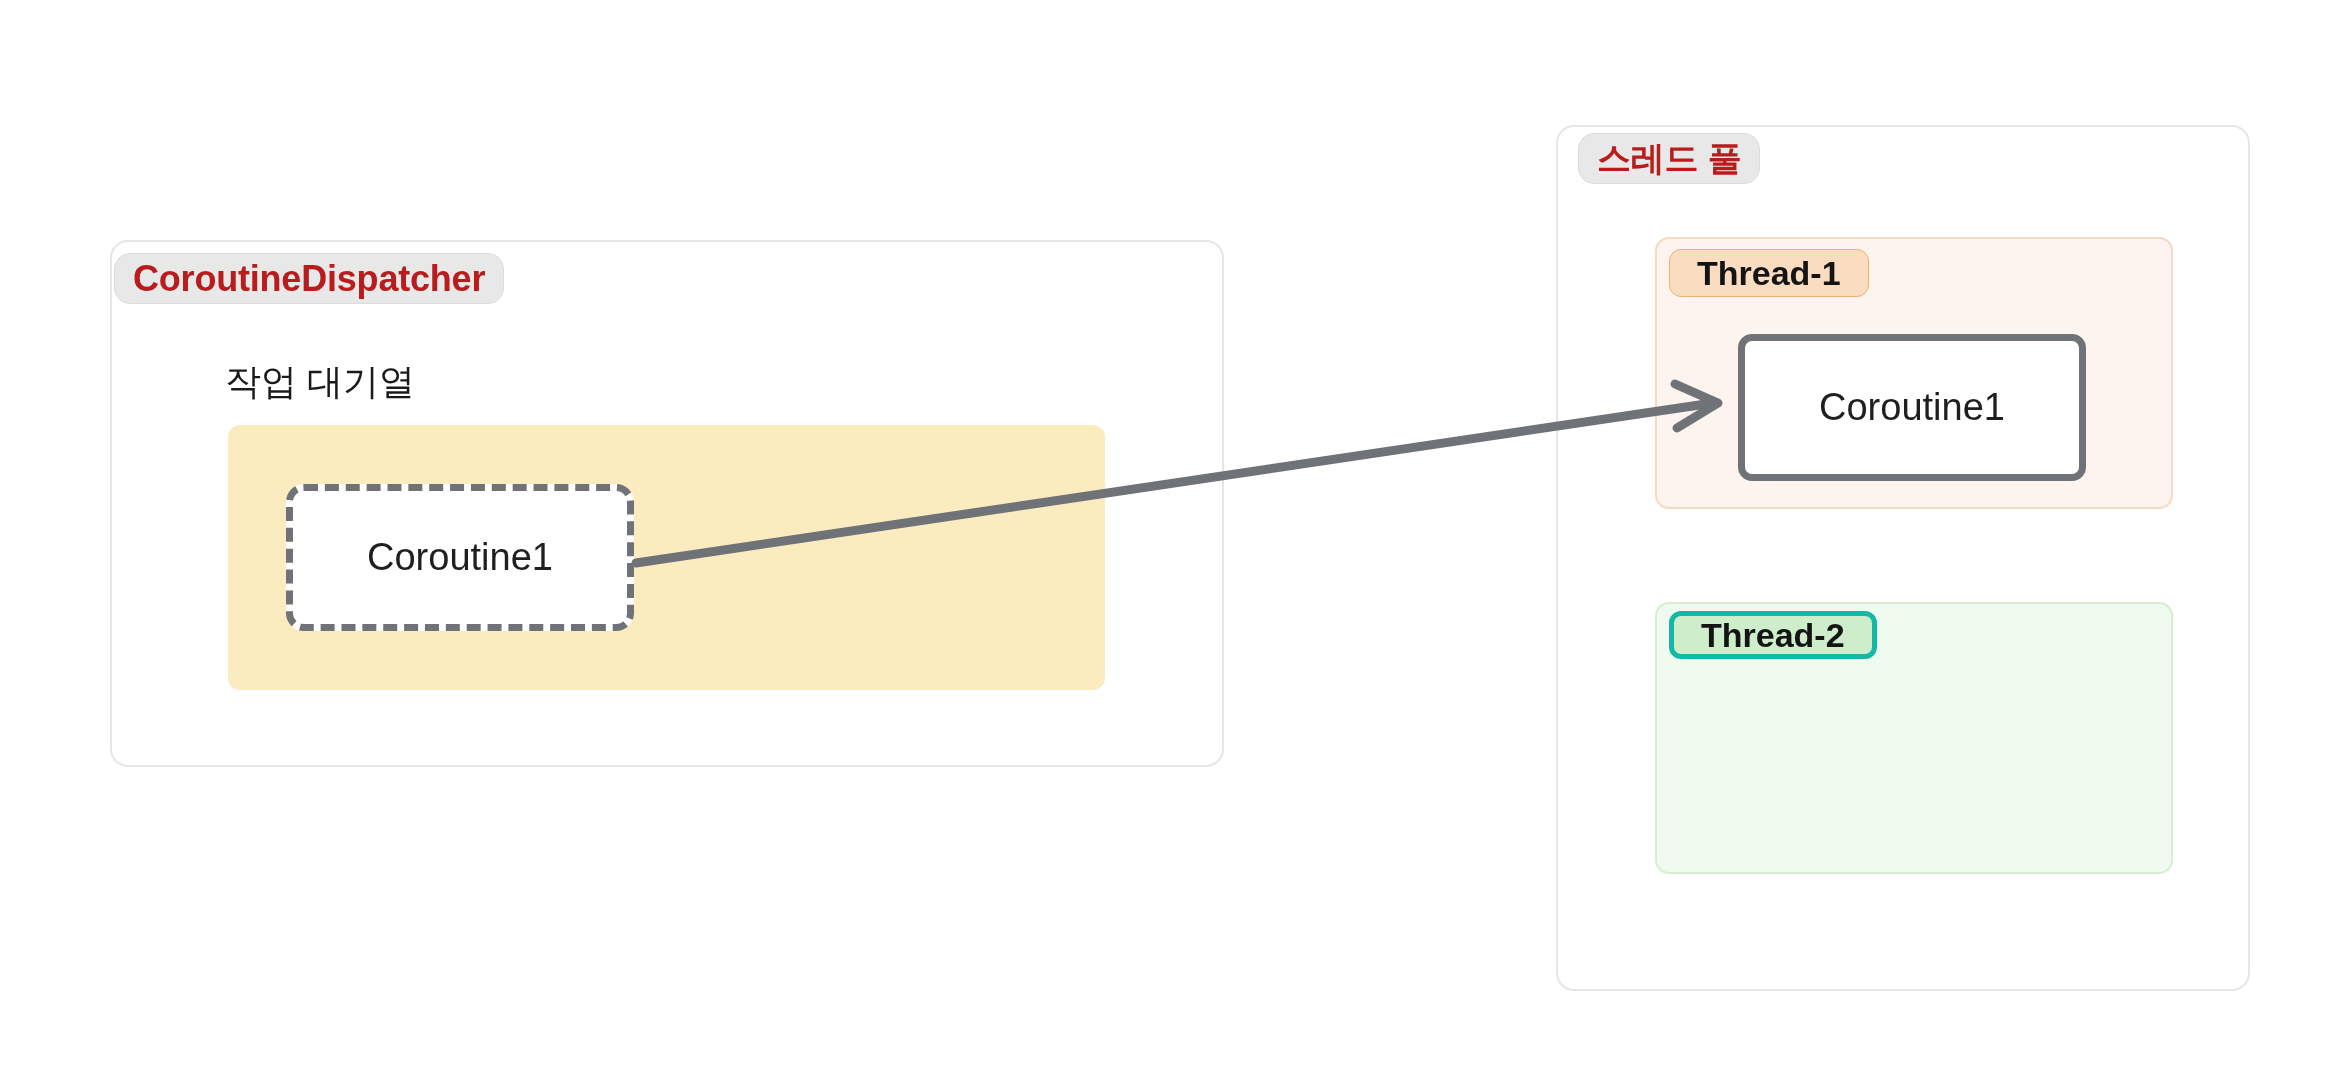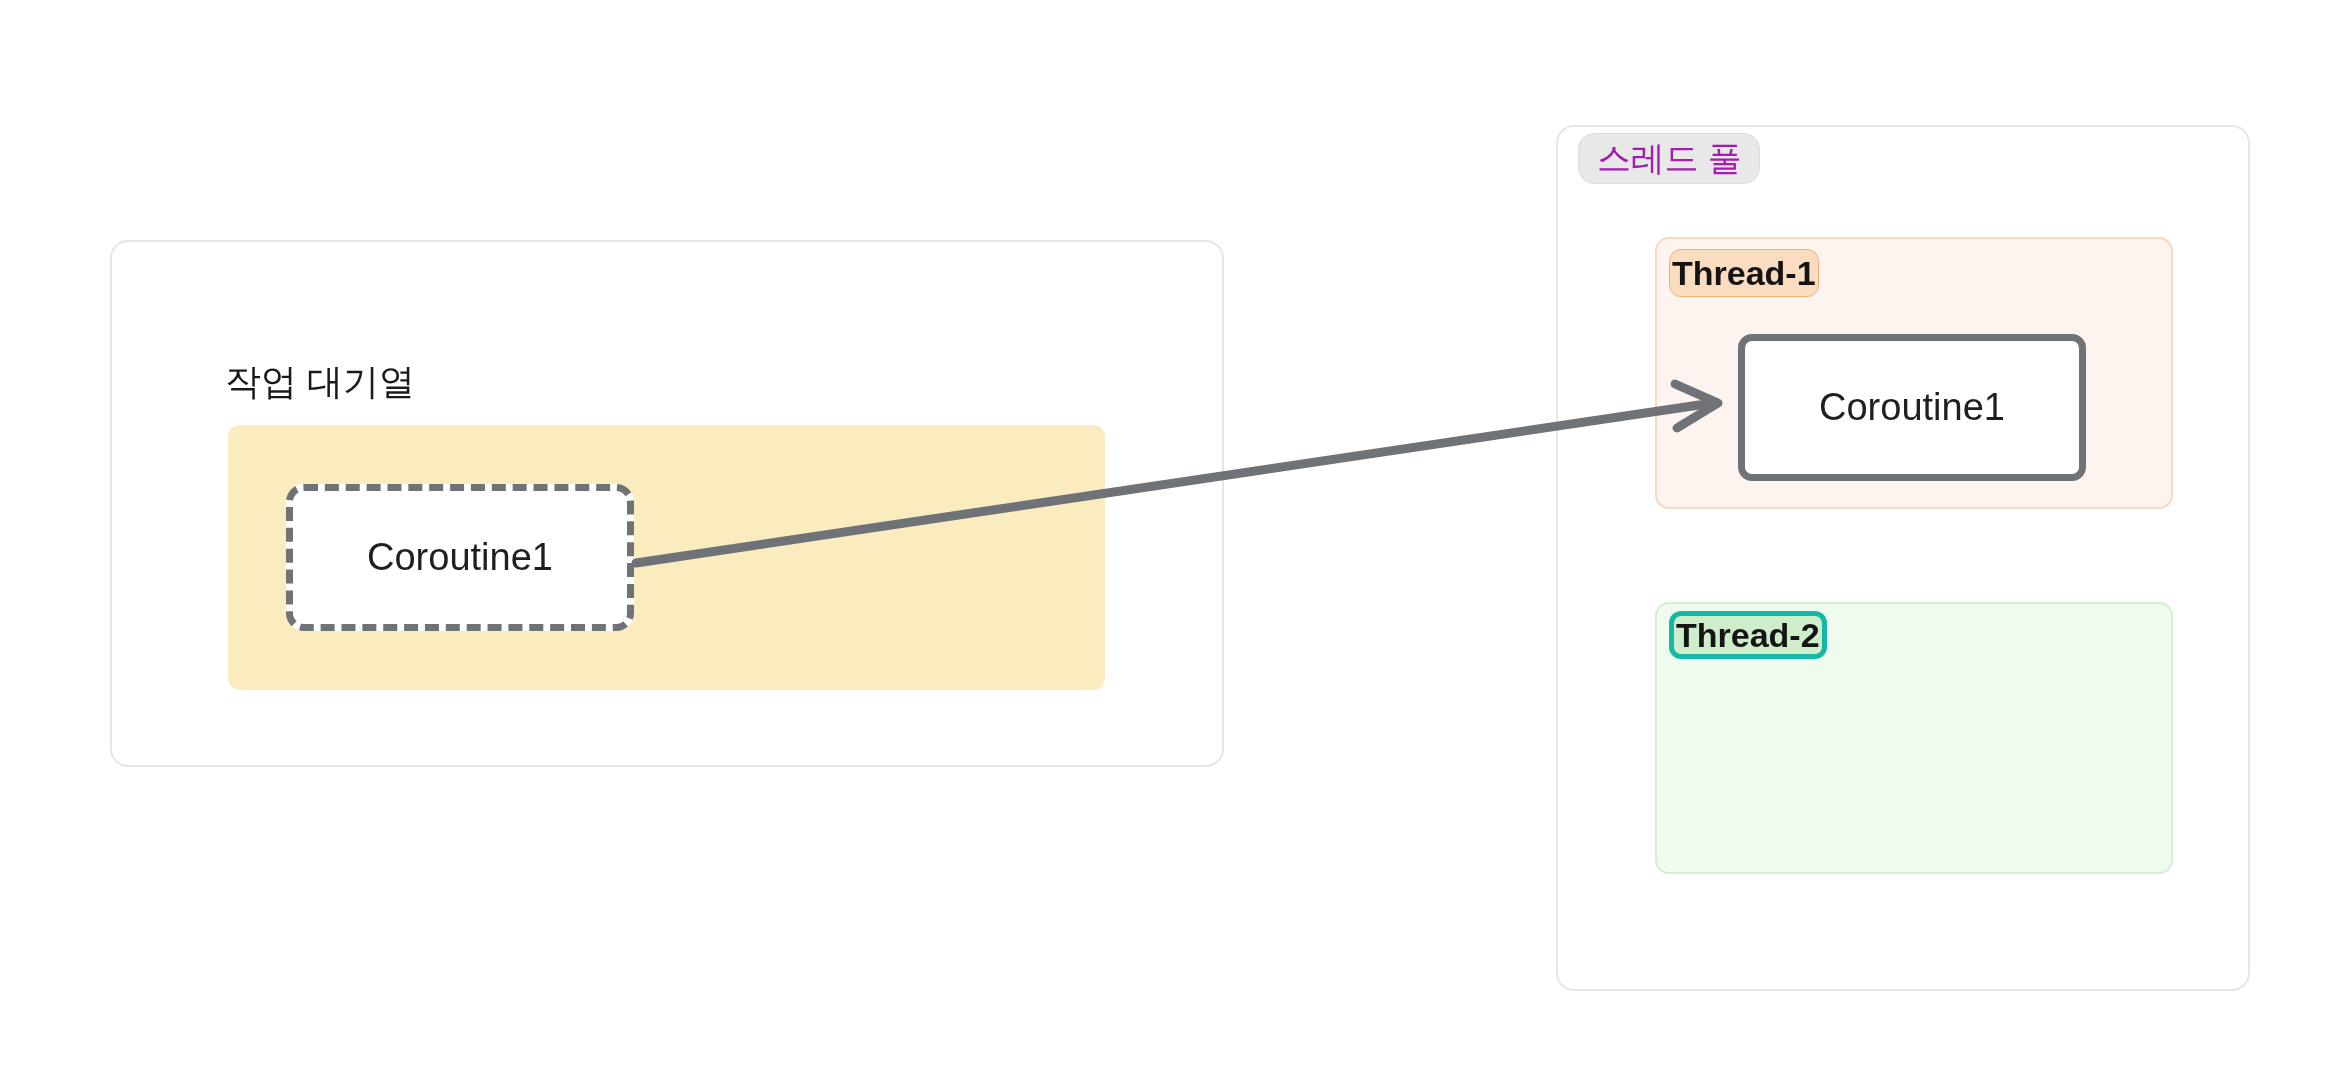--- a/index.html
+++ b/index.html
@@ -31,22 +31,22 @@
 
   
   .group-pill {
     position: absolute;
     display: inline-flex;
     align-items: center;
     justify-content: center;
     background: #e8e8e8;
     border: 1px solid #dcdcdc;
     border-radius: 16px;
-    color: #a21caf;
-    font-weight: 400;
+    color: #b91c1c;
+    font-weight: 700;
     white-space: nowrap;
     box-sizing: border-box;
   }
 
   
   #dispatcher-panel {
     left: 110px;
     top: 240px;
     width: 1114px;
     height: 527px;
@@ -142,21 +142,21 @@
     position: absolute;
     display: inline-flex;
     align-items: center;
     justify-content: center;
     border-radius: 12px;
     font-size: 34px;
     font-weight: 700;
     color: #141414;
     white-space: nowrap;
     box-sizing: border-box;
-    padding: 0 2px;
+    padding: 0 27px;
     height: 48px;
   }
   #thread-1-pill {
     left: 1669px;
     top: 249px;
     background: #fadcc0;
     border: 1px solid #f0b070;
   }
   #thread-2-pill {
     left: 1669px;
@@ -193,20 +193,21 @@
     pointer-events: none;
   }
 </style>
 </head>
 <body>
 
 <div id="canvas">
 
   <div id="dispatcher-panel" class="panel"></div>
 
+  <div id="dispatcher-pill" class="group-pill">CoroutineDispatcher</div>
 
   <div id="queue-label">작업 대기열</div>
 
   <div id="queue-box"></div>
 
   <div id="queue-coroutine">
     <span>Coroutine1</span>
   </div>
 
   <div id="threadpool-panel" class="panel"></div>

